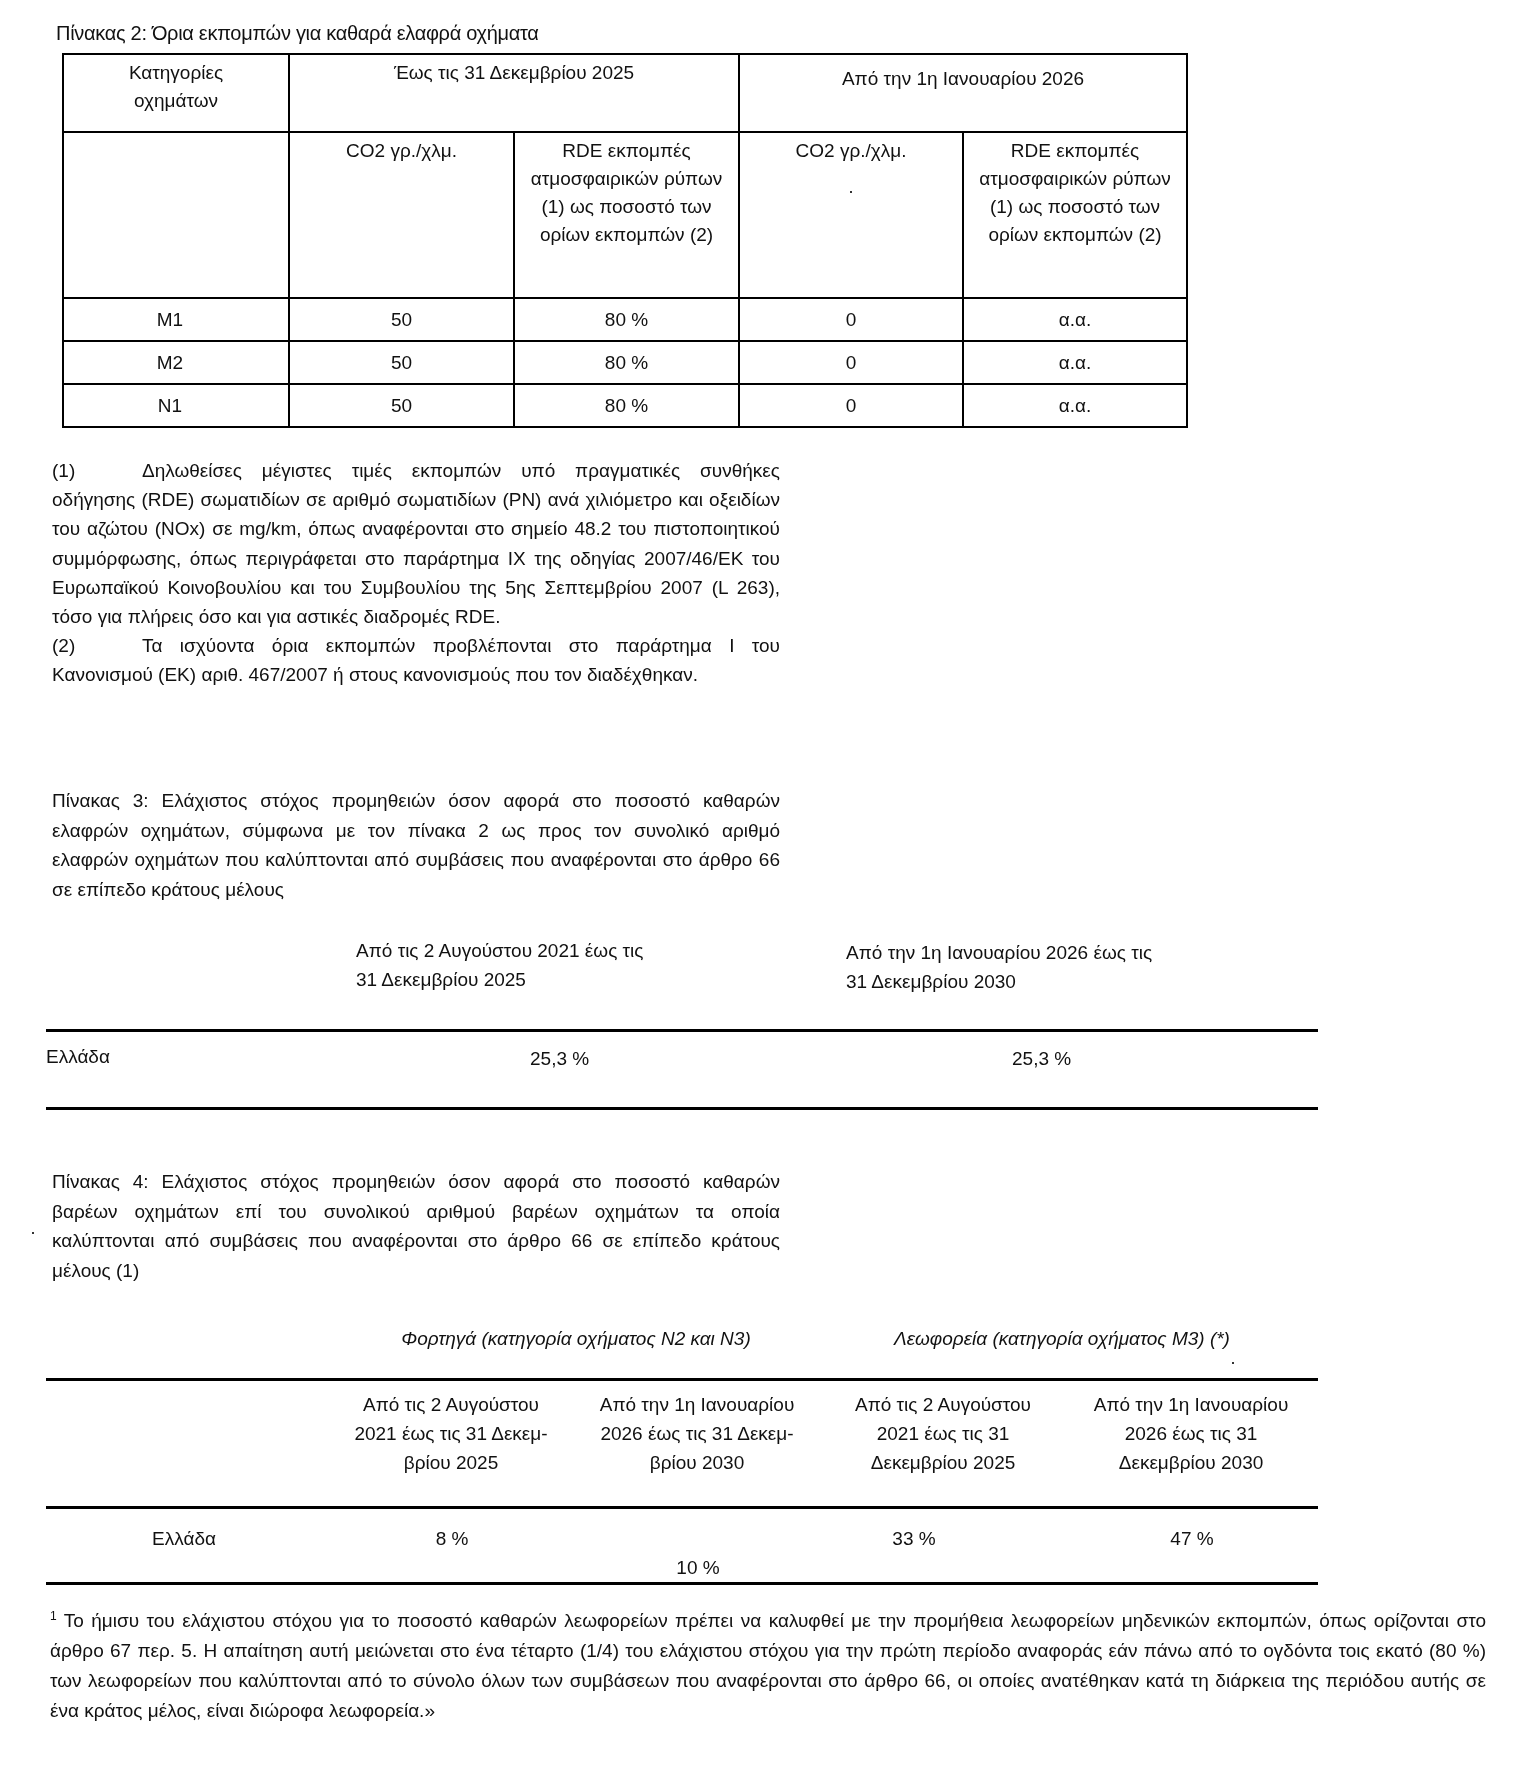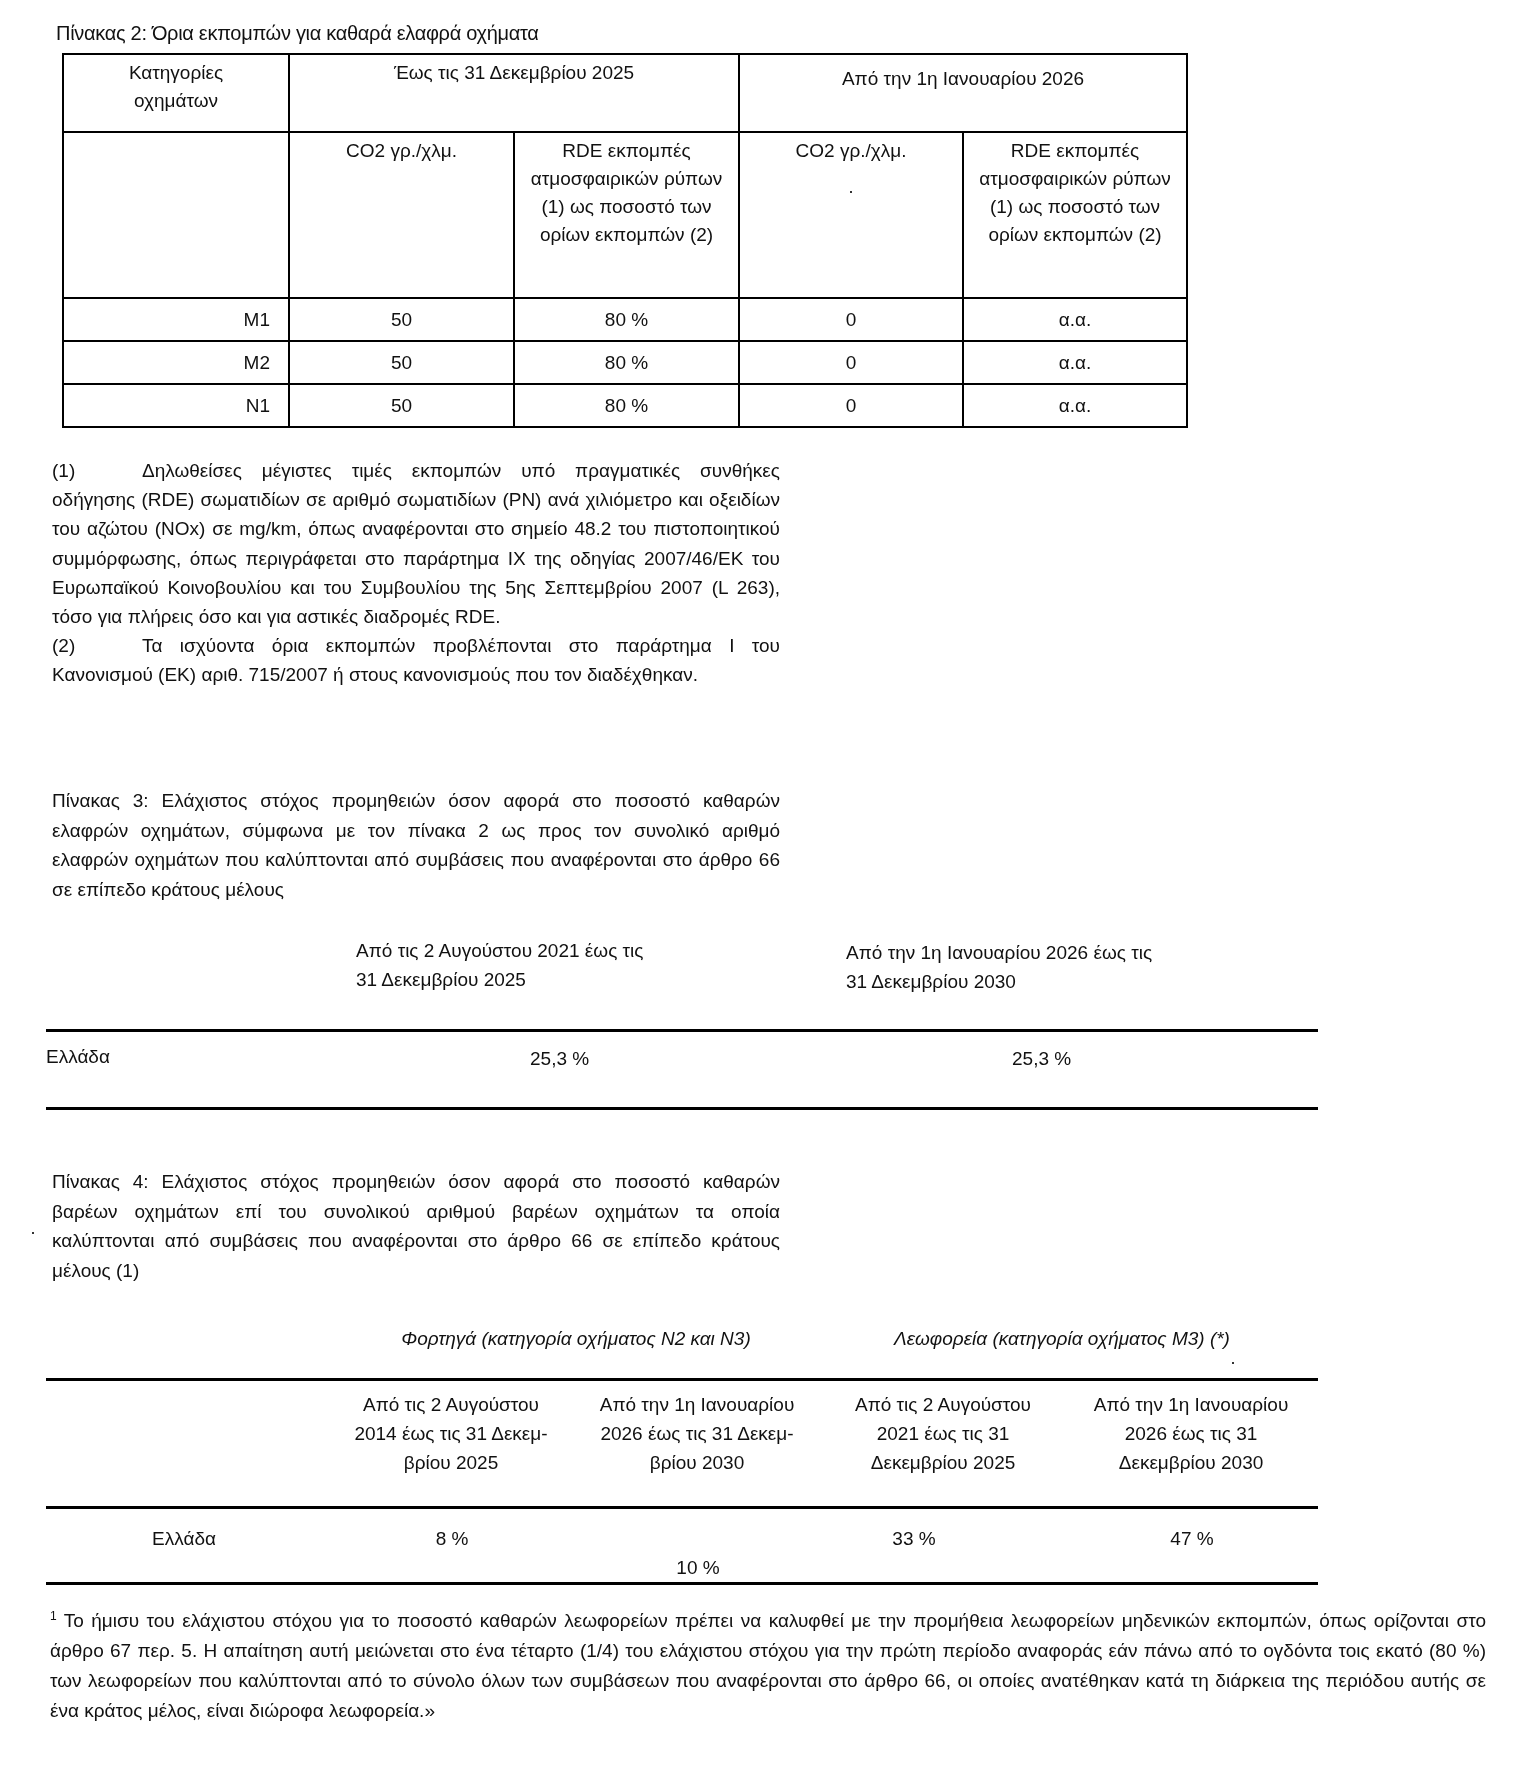--- a/index.html
+++ b/index.html
@@ -16,21 +16,21 @@
     table.t2 {
       position: absolute; left: 62px; top: 53px;
       border-collapse: collapse; table-layout: fixed;
       width: 1124px;
       font-size: 19px;
     }
     table.t2 td {
       border: 2px solid #000; text-align: center; vertical-align: top;
       padding: 4px 18px; line-height: 28px;
     }
-    table.t2 td.rowlab { text-align: right; vertical-align: middle; padding-left: 6px; border-radius: 20px; }
+    table.t2 td.rowlab { text-align: center; vertical-align: middle; padding-left: 6px; border-radius: 20px; }
     table.t2 td.val { vertical-align: middle; }
     table.t2 tr.h1 td { height: 62px; }
     table.t2 tr.h2 td { height: 156px; }
     table.t2 tr.dr td { height: 37px; padding-top: 2px; padding-bottom: 2px; }
 
     
     .notes {
       left: 52px; top: 456px; width: 728px;
       font-size: 19px; line-height: 29.2px; text-align: justify;
     }
@@ -115,21 +115,21 @@
     <td class="val">α.α.</td>
   </tr>
 </tbody>
   </table>
 
 <div class="abs notes">
   <div class="note">
     <p><span class="num">(1)</span><span>Δηλωθείσες μέγιστες τιμές εκπομπών υπό πραγματικές συνθήκες οδήγησης (RDE) σωματιδίων σε αριθμό σωματιδίων (PN) ανά χιλιόμετρο και οξειδίων του αζώτου (NOx) σε mg/km, όπως αναφέρονται στο σημείο 48.2 του πιστοποιητικού συμμόρφωσης, όπως περιγράφεται στο παράρτημα IX της οδηγίας 2007/46/ΕΚ του Ευρωπαϊκού Κοινοβουλίου και του Συμβουλίου της 5ης Σεπτεμβρίου 2007 (L 263), τόσο για πλήρεις όσο και για αστικές διαδρομές RDE.</span></p>
   </div>
   <div class="note">
-    <p><span class="num">(2)</span><span>Τα ισχύοντα όρια εκπομπών προβλέπονται στο παράρτημα I του Κανονισμού (ΕΚ) αριθ. 715/2007 ή στους κανονισμούς που τον διαδέχθηκαν.</span></p>
+    <p><span class="num">(2)</span><span>Τα ισχύοντα όρια εκπομπών προβλέπονται στο παράρτημα I του Κανονισμού (ΕΚ) αριθ. 467/2007 ή στους κανονισμούς που τον διαδέχθηκαν.</span></p>
   </div>
 </div>
 
 <div class="abs caption cap3">Πίνακας 3: Ελάχιστος στόχος προμηθειών όσον αφορά στο ποσοστό καθαρών ελαφρών οχημάτων, σύμφωνα με τον πίνακα 2 ως προς τον συνολικό αριθμό ελαφρών οχημάτων που καλύπτονται από συμβάσεις που αναφέρονται στο άρθρο 66 σε επίπεδο κράτους μέλους</div>
 
 <div class="abs t3">
   <div class="hdr" style="left:310px;top:6px;width:420px;">
     <div>Από τις 2 Αυγούστου 2021 έως τις</div>
     <div>31 Δεκεμβρίου 2025</div>
   </div>
@@ -148,21 +148,21 @@
 <span class="dot" style="left:32px;top:1232px;"></span>
 
 <div class="abs t4">
   <div class="grp" style="left:300px;width:460px;">Φορτηγά (κατηγορία οχήματος Ν2 και Ν3)</div>
   <div class="grp" style="left:786px;width:460px;">Λεωφορεία (κατηγορία οχήματος Μ3) (*)</div>
   <span class="dot" style="left:1186px;top:42px;"></span>
   <div class="rule" style="top:58px;"></div>
 
   <div class="sub" style="left:290px;">
     <div>Από τις 2 Αυγούστου</div>
-    <div>2014 έως τις 31 Δεκεμ-</div>
+    <div>2021 έως τις 31 Δεκεμ-</div>
     <div>βρίου 2025</div>
   </div>
   <div class="sub" style="left:536px;">
     <div>Από την 1η Ιανουαρίου</div>
     <div>2026 έως τις 31 Δεκεμ-</div>
     <div>βρίου 2030</div>
   </div>
   <div class="sub" style="left:782px;">
     <div>Από τις 2 Αυγούστου</div>
     <div>2021 έως τις 31</div>

